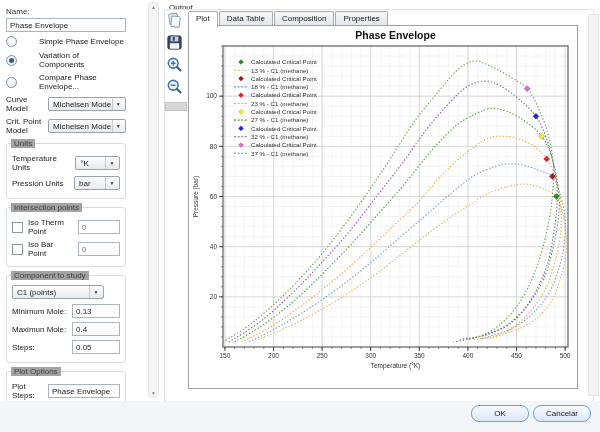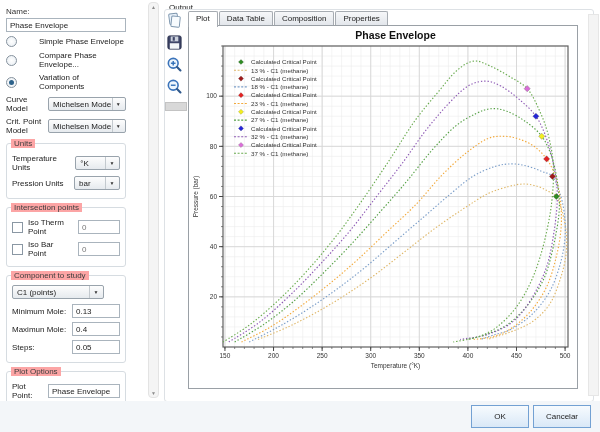--- a/index.html
+++ b/index.html
@@ -18,21 +18,21 @@
   .radio.selected:after{content:"";position:absolute;left:2px;top:2px;width:5px;height:5px;
          border-radius:50%;background:#2c628b;}
   .form-row{display:flex;justify-content:space-between;align-items:center;margin:4px 0;}
   .combo{box-sizing:border-box;height:14px;border:1px solid #99a3ac;border-radius:2px;
          background:linear-gradient(#fdfdfd,#e6eaee);display:flex;align-items:center;
          justify-content:space-between;padding-left:4px;cursor:default;}
   .combo .cval{white-space:nowrap;overflow:hidden;}
   .combo .arrow{width:12px;height:12px;margin:0 1px;display:flex;align-items:center;
          justify-content:center;border-left:1px solid #c3c9ce;color:#333;font-size:5px;}
   .group{border:1px solid #d6dce1;border-radius:3px;margin:8px 0 4px;padding:6px 5px 4px;position:relative;}
-  .gtitle{position:absolute;top:-5px;left:4px;background:#fca5a5;padding:0 3px;color:#3c3c3c;}
+  .gtitle{position:absolute;top:-5px;left:4px;background:#a3a3a3;padding:0 3px;color:#3c3c3c;}
   .chk{width:9px;height:9px;border:1px solid #8a97a3;background:#fff;position:relative;flex:none;}
   .chk.checked:after{content:"\2713";position:absolute;left:0;top:-3px;color:#2b5797;
         font-size:10px;font-weight:bold;}
   .chk-row{display:flex;align-items:center;gap:5px;margin:4px 0;justify-content:space-between;}
   .chk-row .grow{flex:1;}
   .btn-update{box-sizing:border-box;width:100%;height:17px;margin-top:6px;font:inherit;
         border:1px solid #5e9ad6;border-radius:2px;background:linear-gradient(#f7fbff,#dbe9f7);
         box-shadow:0 0 2px #a9cdf0;}
   .sb-scroll{position:absolute;right:1px;top:2px;width:9px;height:394px;background:#f4f4f4;
         border:1px solid #e3e3e3;border-radius:4px;font-size:5px;color:#8b8b8b;text-align:center;}
@@ -51,44 +51,44 @@
        border-bottom:none;border-radius:2px 2px 0 0;background:linear-gradient(#f6f7f9,#e1e5ea);
        color:#222;}
   .tab.active{background:#fff;height:15px;position:relative;z-index:3;}
   .tab-panel{position:absolute;left:27px;top:25px;width:390px;height:364px;box-sizing:border-box;
        border:1px solid #9aa0a6;background:#fff;z-index:2;}
   .out-scroll{position:absolute;right:1px;top:14px;width:9px;height:380px;background:#f4f4f4;
        border:1px solid #e6e6e6;}
   svg text{font-family:"Liberation Sans",sans-serif;}
   
   .footer{position:absolute;left:0;top:401px;width:600px;height:31px;background:#f3f6f9;}
-  .btn{position:absolute;width:58px;height:23px;font:inherit;border:1px solid #73a1d3;
-       border-radius:0;background:linear-gradient(#f7fbfe,#d9e8f7);color:#1c1c1c;}
+  .btn{position:absolute;width:58px;height:17px;font:inherit;border:1px solid #73a1d3;
+       border-radius:8px;background:linear-gradient(#f7fbfe,#d9e8f7);color:#1c1c1c;}
   .btn-ok{left:471px;top:4px;}
   .btn-cancel{left:533px;top:4px;}
 </style>
 </head>
 <body>
 
 <div class="sidebar">
   <div class="sb-inner">
     <div class="lbl">Name:</div>
     <input class="tb tb-full" value="Phase Envelope" style="">
 
     <div class="radio-row">
       <span class="radio"></span>
       <span>Simple Phase Envelope</span>
     </div>
     <div class="radio-row">
+      <span class="radio selected"></span>
+      <span>Variation of Components</span>
+    </div>
+    <div class="radio-row">
       <span class="radio"></span>
       <span>Compare Phase Envelope...</span>
-    </div>
-    <div class="radio-row">
-      <span class="radio selected"></span>
-      <span>Variation of Components</span>
     </div>
 
     <div class="form-row">
       <span>Curve Model</span>
       <div class="combo" style="width:78px">
         <span class="cval">Michelsen Model</span>
         <span class="arrow">▼</span>
       </div>
     </div>
     <div class="form-row">
@@ -147,21 +147,21 @@
       </div>
       <div class="form-row">
         <span>Steps:</span>
         <input class="tb" style="width: 48px;" value="0.05">
       </div>
     </div>
 
     <div class="group">
       <span class="gtitle">Plot Options</span>
       <div class="form-row">
-        <span>Plot Point:</span>
+        <span>Plot Steps:</span>
         <input class="tb" style="width: 72px;" value="Phase Envelope">
       </div>
       <div class="chk-row">
         <span class="chk checked"></span>
         <span>Interpolate</span>
       </div>
     </div>
 
     <button class="btn-update">Update Plot</button>
 

